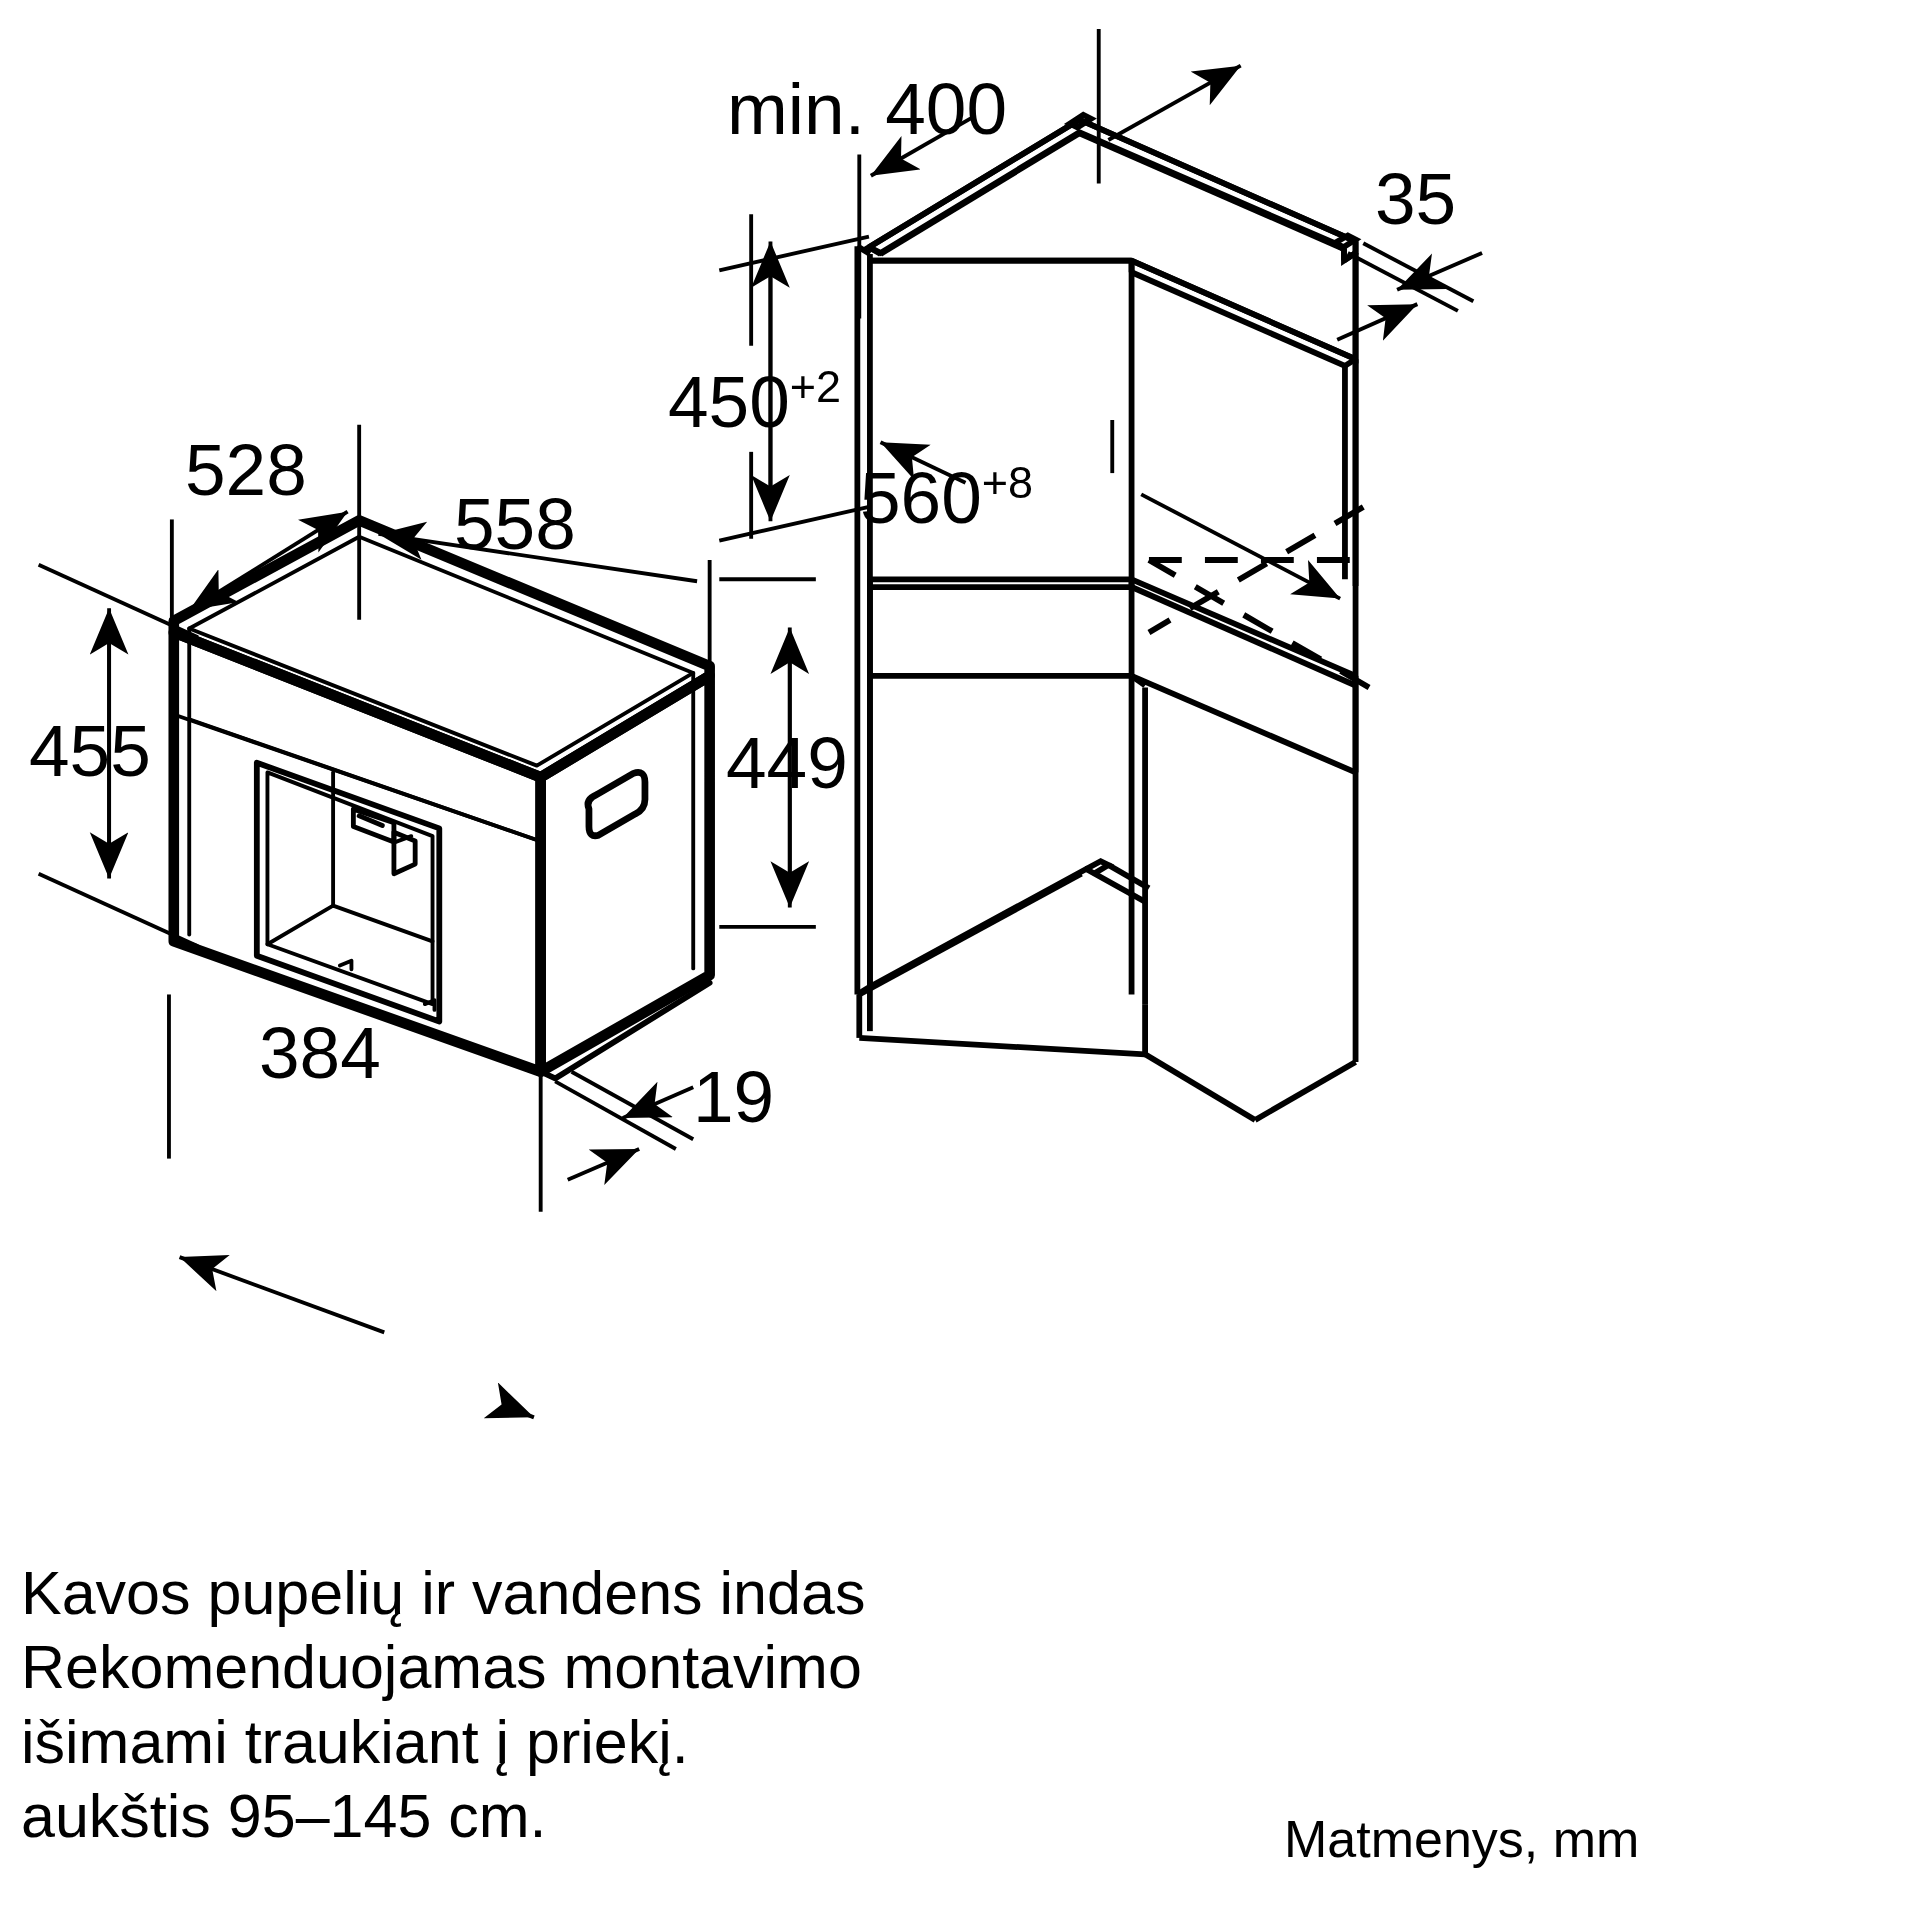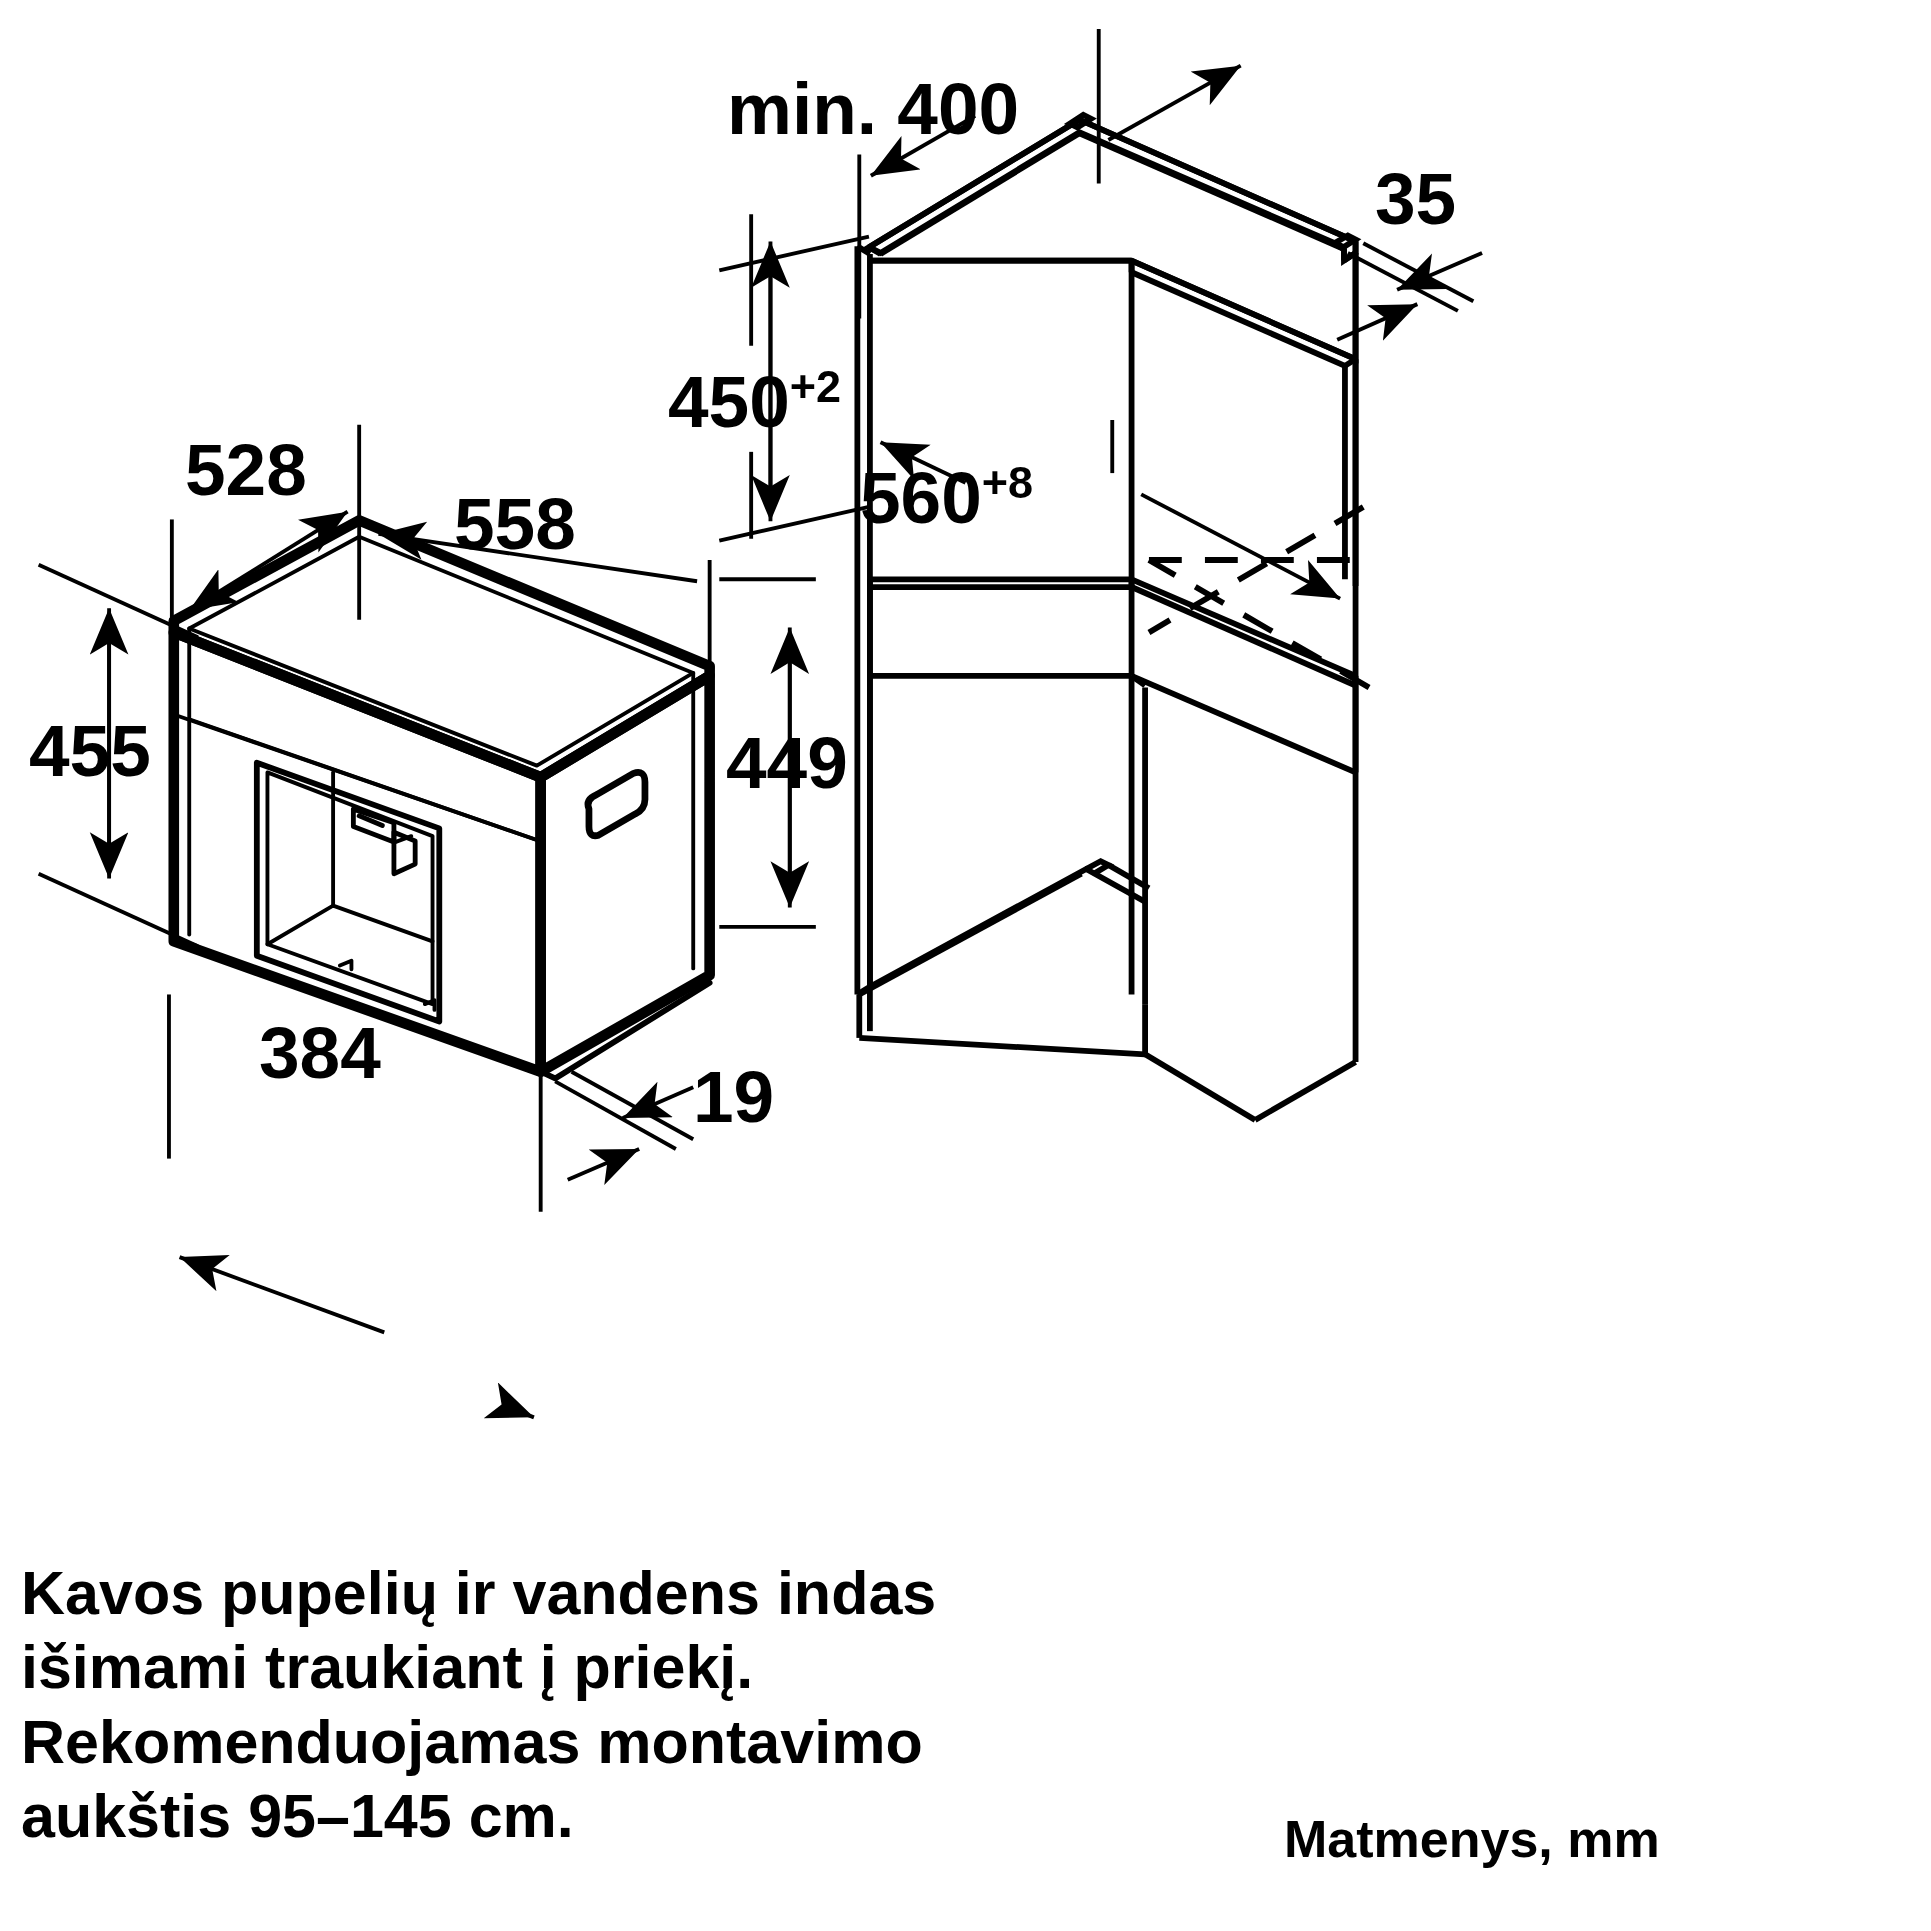--- a/index.html
+++ b/index.html
@@ -22,21 +22,20 @@
     top: 0;
     width: 1931px;
     height: 1931px;
   }
   .lbl {
     position: absolute;
     white-space: nowrap;
     color: #000;
     font-family: "Liberation Sans", sans-serif;
     line-height: 1;
-    font-weight: bold;
   }
   .dim {
     font-size: 73px;
     letter-spacing: 0px;
   }
   .dim .sup {
     font-size: 45px;
     vertical-align: super;
     line-height: 0;
   }
@@ -267,21 +266,21 @@
   <div class="lbl dim" style="left:29px; top:714px;">455</div>
 
   <div class="lbl dim" style="left:726px; top:726px;">449</div>
 
   <div class="lbl dim" style="left:259px; top:1016px;">384</div>
 
   <div class="lbl dim" style="left:693px; top:1060px;">19</div>
 
   <div class="lbl note" style="left:21px; top:1556px;">
     <div>Kavos pupelių ir vandens indas</div>
+    <div>Rekomenduojamas montavimo</div>
     <div>išimami traukiant į priekį.</div>
-    <div>Rekomenduojamas montavimo</div>
     <div>aukštis 95–145 cm.</div>
   </div>
 
   <div class="lbl units" style="left:1284px; top:1813px;">Matmenys, mm</div>
 
 </div>
 
 
 </body></html>

